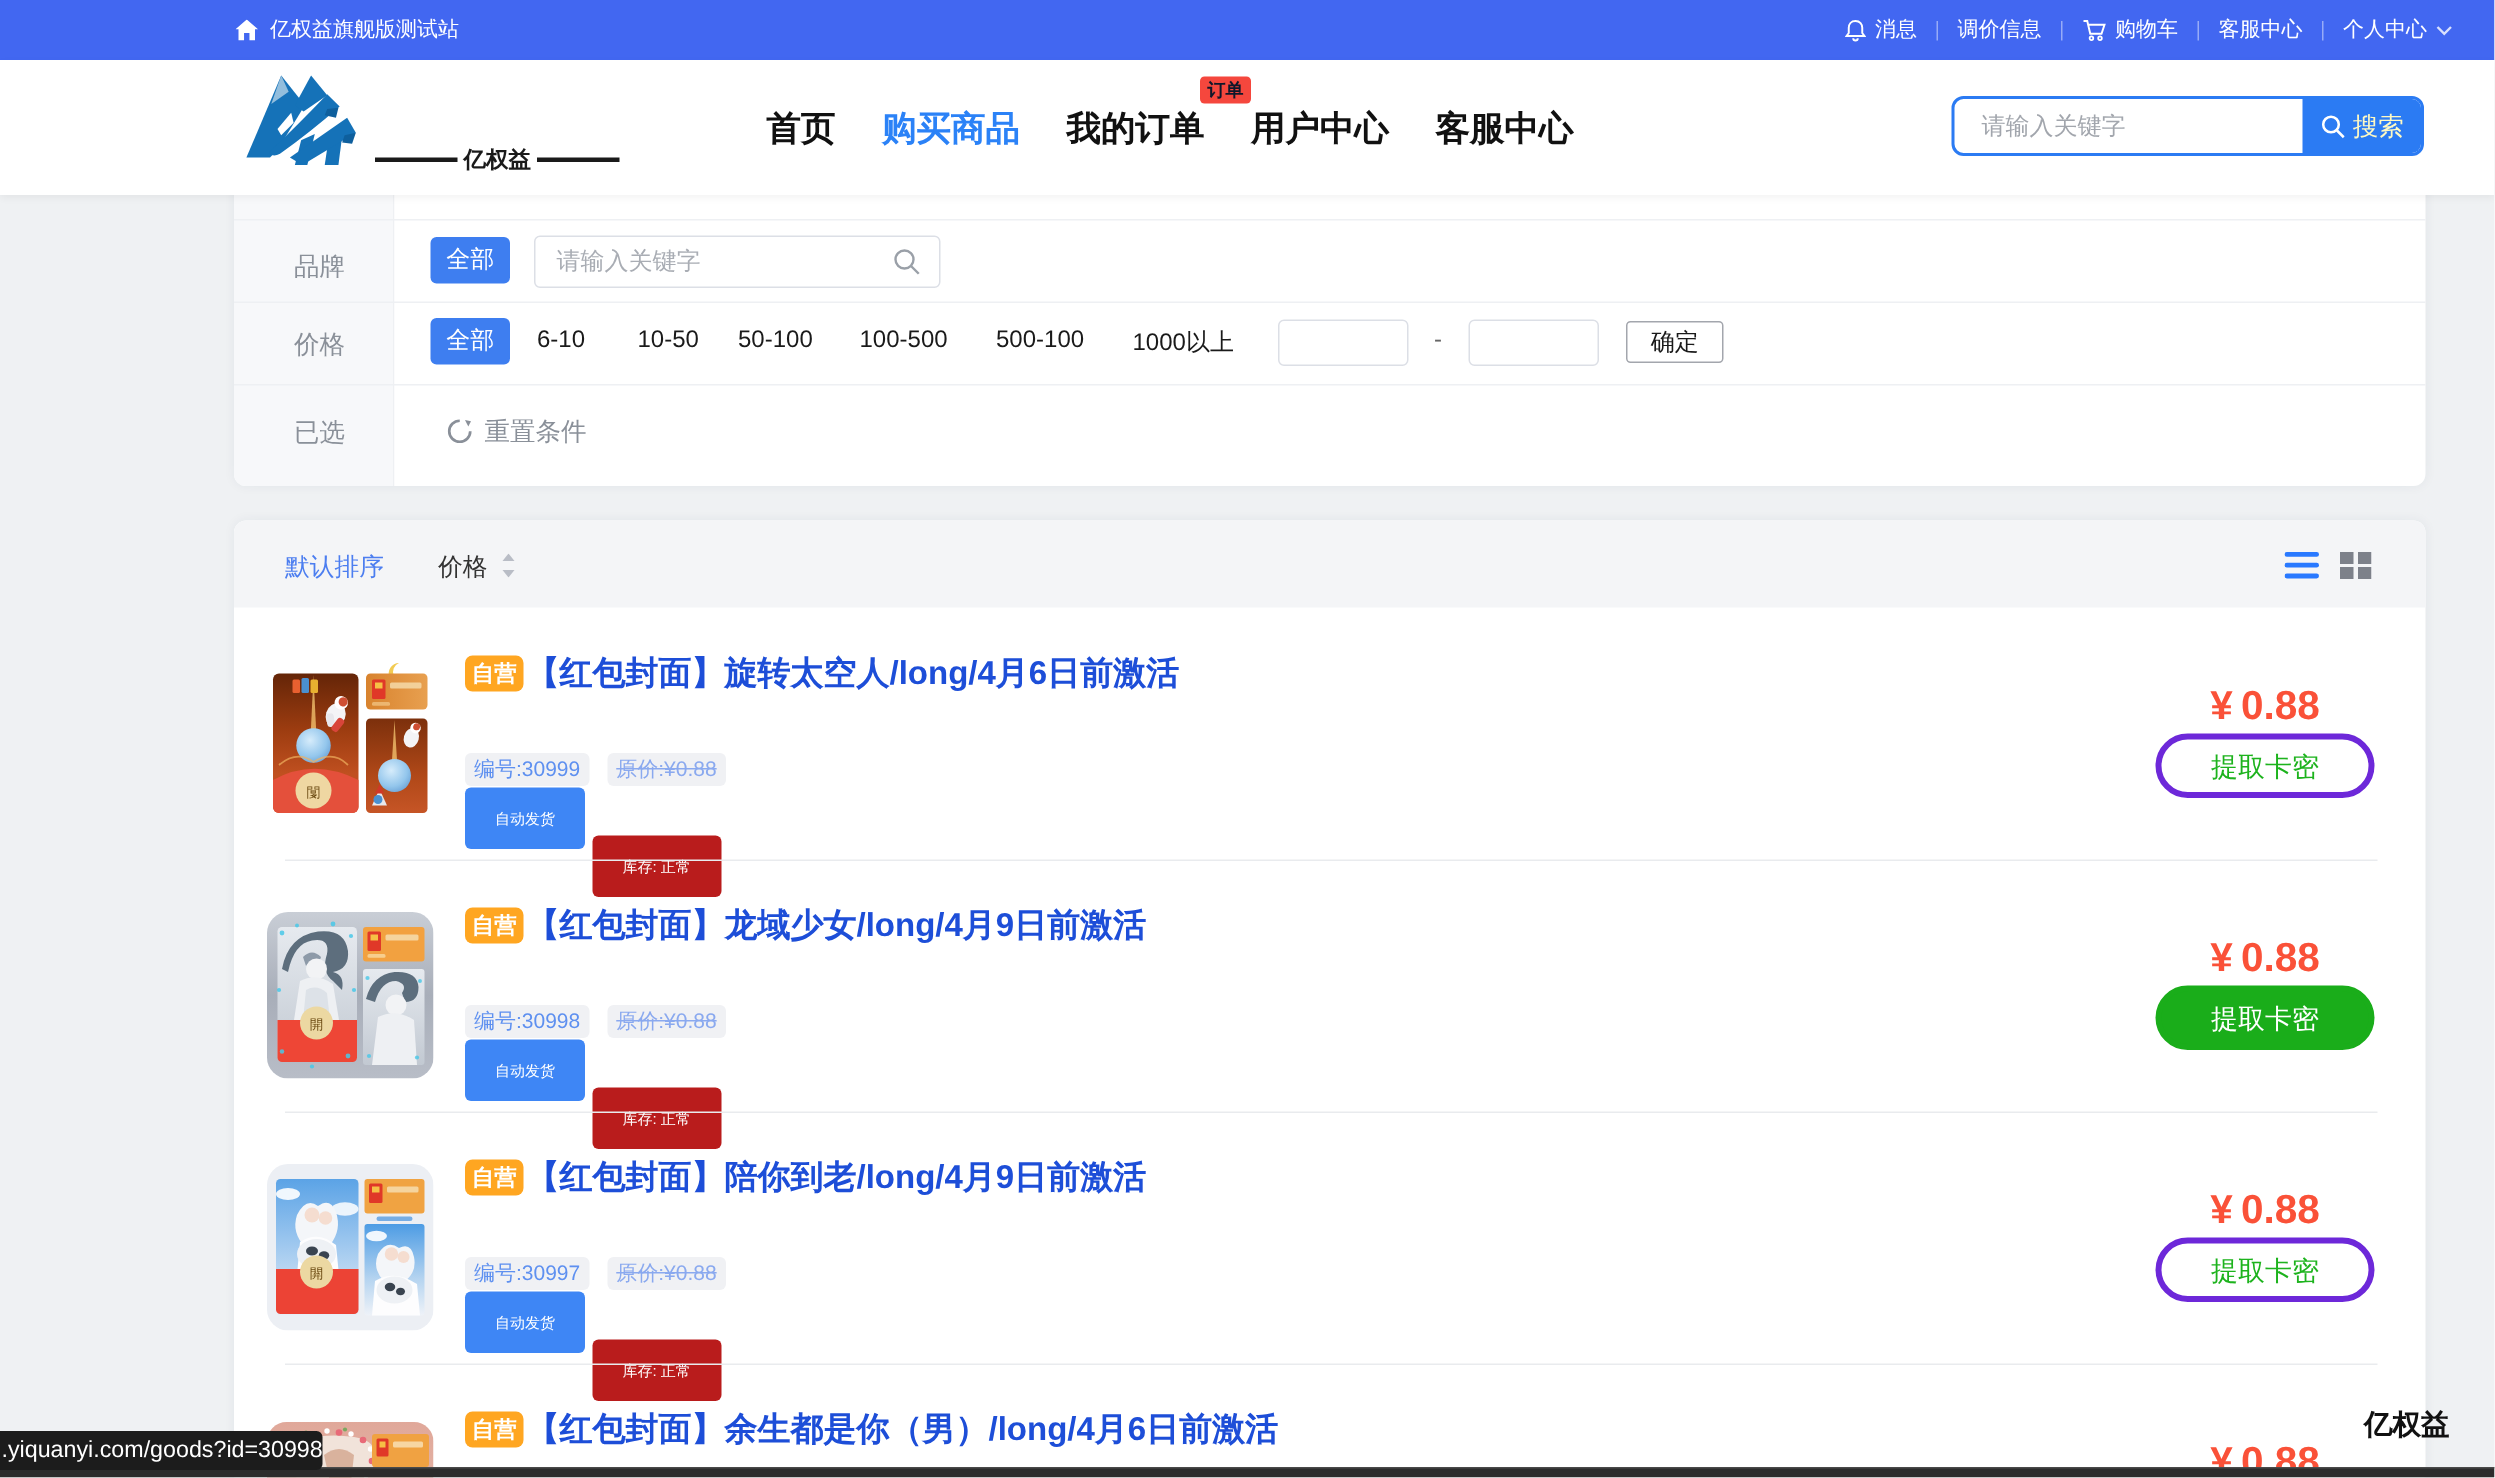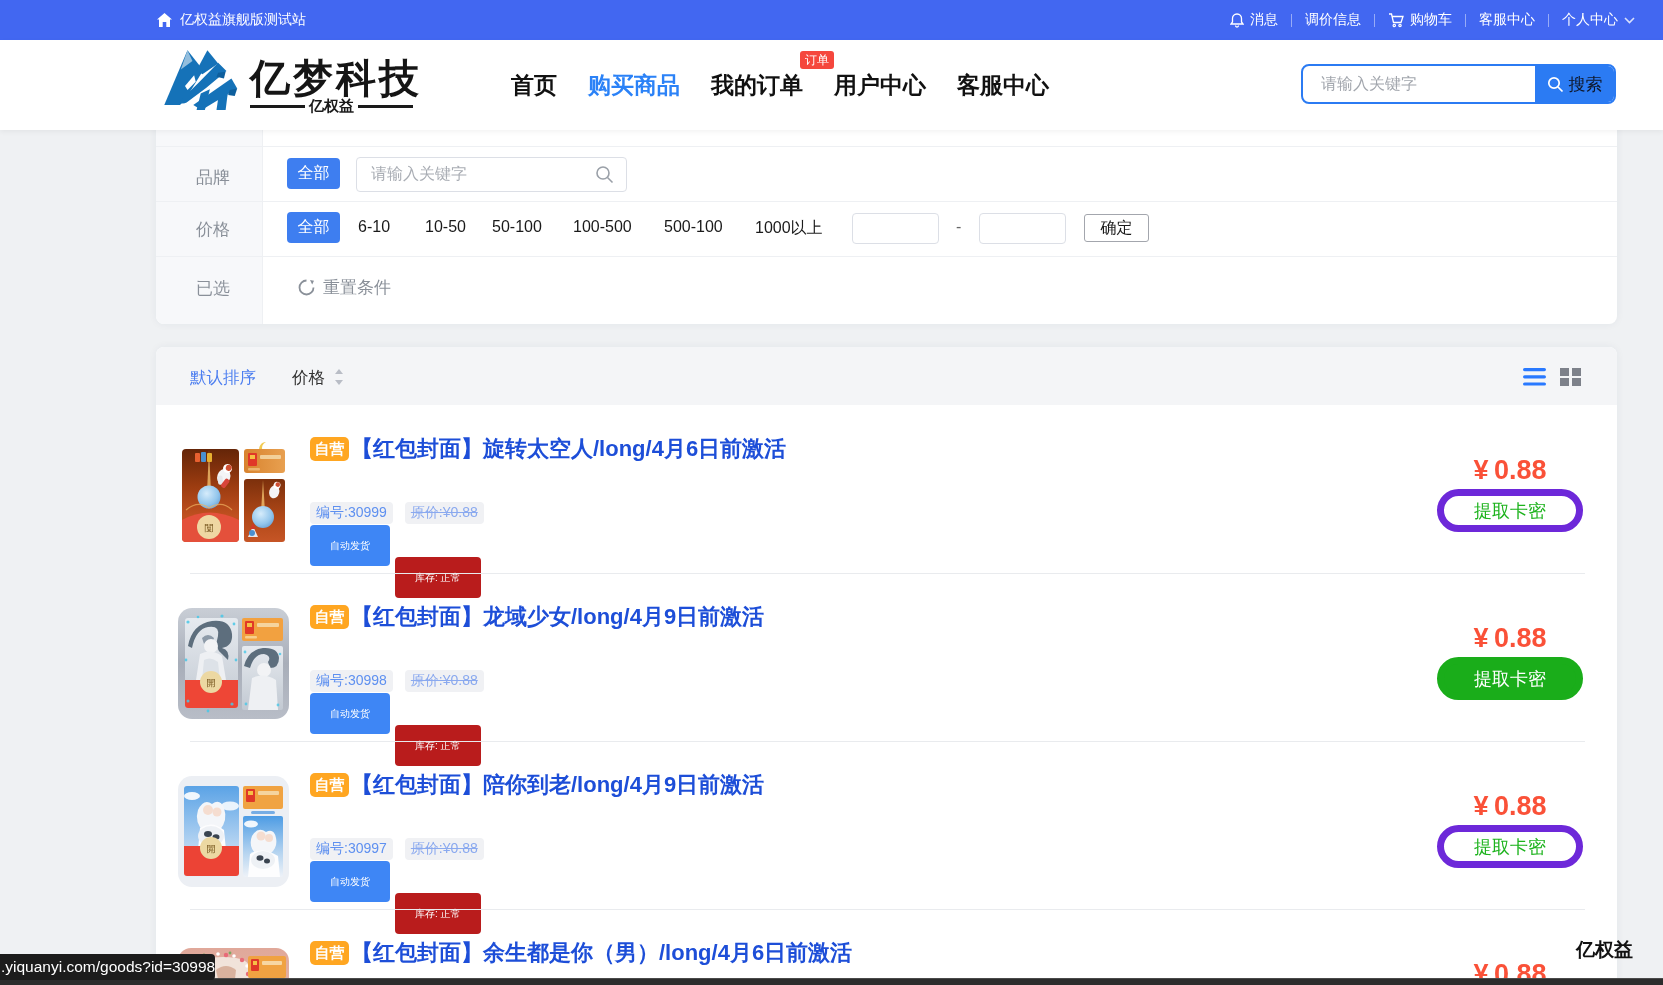--- a/index.html
+++ b/index.html
@@ -16,24 +16,24 @@
   
   #header { position:absolute; left:0; top:40px; width:1663px; height:90px; background:#fff; box-shadow:0 2px 5px rgba(0,0,0,.05); z-index:5; }
   #logo-icon { position:absolute; left:160px; top:7px; }
   #logo-text { position:absolute; left:250px; top:11px; width:166px; font-family:"Liberation Serif", serif; font-weight:bold; font-size:40px; color:#151515; letter-spacing:3px; white-space:nowrap; }
   #logo-sub { position:absolute; left:250px; top:57px; width:163px; display:flex; align-items:center; color:#1a1a1a; }
   #logo-sub .ln { flex:1; height:3px; background:#1a1a1a; }
   #logo-sub .tx { font-size:15px; font-weight:bold; padding:0 4px; white-space:nowrap; }
   #nav { position:absolute; left:511px; top:0; height:90px; display:flex; align-items:center; gap:31px; font-size:23px; font-weight:bold; color:#111; }
   #nav .active { color:#2b82f7; }
   #nav .rel { position:relative; }
-  #nav .badge { position:absolute; right:-31px; top:-19px; background:#f5473d; color:#ffffff; font-size:12px; font-weight:normal; padding:2px 5px; border-radius:3px; line-height:14px; }
+  #nav .badge { position:absolute; right:-31px; top:-19px; background:#f5473d; color:#0f172a; font-size:12px; font-weight:bold; padding:2px 5px; border-radius:3px; line-height:14px; }
   #search { position:absolute; left:1301px; top:24px; width:315px; height:40px; border:2px solid #2b7bf3; border-radius:8px; background:#fff; display:flex; overflow:hidden; }
   #search .inp { flex:1; display:flex; align-items:center; padding-left:18px; color:#a2a6ad; font-size:16px; }
-  #search .btn { width:79px; background:#2b7bf3; color:#0f172a; display:flex; align-items:center; justify-content:center; gap:5px; font-size:17px; }
+  #search .btn { width:79px; background:#2b7bf3; color:#fef9c3; display:flex; align-items:center; justify-content:center; gap:5px; font-size:17px; }
 
   
   #filter { position:absolute; left:156px; top:110px; width:1461px; height:214px; background:#fff; border-radius:0 0 8px 8px; box-shadow:0 0 8px rgba(31,56,88,.06); }
   #filter .leftcol { position:absolute; left:0; top:0; width:107px; height:214px; background:#f7f8fa; border-right:1px solid #eef0f3; border-radius:0 0 0 8px; }
   #filter .hline { position:absolute; left:0; width:1461px; height:1px; background:#eef0f3; }
   .flabel { position:absolute; left:40px; color:#8a9099; font-size:17px; }
   .btn-all { position:absolute; left:131px; width:53px; height:31px; background:#3e7ef0; color:#fff; font-size:16px; border-radius:4px; display:flex; align-items:center; justify-content:center; }
   #brand-inp { position:absolute; left:200px; top:47px; width:271px; height:35px; border:1px solid #dcdfe6; border-radius:4px; display:flex; align-items:center; justify-content:space-between; padding:0 12px 0 14px; color:#a9adb4; font-size:16px; }
   .popt { position:absolute; top:108px; font-size:16px; color:#1a1a1a; }
   .pinp { position:absolute; top:103px; width:87px; height:31px; border:1px solid #dcdfe6; border-radius:4px; background:#fff; }
@@ -53,21 +53,21 @@
   .title { margin-left:2px; font-size:22px; font-weight:bold; color:#1d4ed8; }
   .irow2 { position:absolute; left:154px; top:96px; display:flex; gap:12px; }
   .gtag { height:18px; padding:11px 6px; background:#f0f1f4; border-radius:4px; font-size:14px; display:flex; align-items:center; }
   .gtag.num { color:#5e90f0; }
   .gtag.old { color:#8aa9ef; text-decoration:line-through; }
   .irow3 { position:absolute; left:154px; top:119px; display:flex; gap:5px; }
   .ctag { height:41px; padding:0 20px; color:#fff; font-size:10px; border-radius:4px; display:flex; align-items:center; }
   .ctag.blue { background:#3e86f5; }
   .ctag.green { background:#b91c1c;margin-top:32px; }
   .price { position:absolute; left:1281px; width:146px; text-align:center; top:49px; font-size:27px; font-weight:bold; color:#fa5138; }
-  .cardbtn { position:absolute; left:1281px; top:83px; width:146px; height:43px; border:7px solid #6d28d9; border-radius:22px; color:#1db31d; font-size:18px; display:flex; align-items:center; justify-content:center; }
+  .cardbtn { position:absolute; left:1281px; top:83px; width:146px; height:43px; border:4px solid #6d28d9; border-radius:22px; color:#1db31d; font-size:18px; display:flex; align-items:center; justify-content:center; }
   .cardbtn.solid { background:#1aad1a; border-color:#1aad1a; color:#fff; }
 
   
   #watermark { position:absolute; left:1576px; top:937px; font-size:19px; font-weight:bold; color:#111; z-index:40; }
   #status { position:absolute; left:0; top:954px; width:215px; height:26px; background:#1c1c1c; color:#fff; font-size:15.5px; display:flex; align-items:center; padding-left:1px; white-space:nowrap; border-radius:0 4px 4px 0; z-index:50; }
   #bstrip { position:absolute; left:0; top:978px; width:1663px; height:7px; background:#2c2c2c; border-top:1px solid #4a4a4a; z-index:45; }
 </style>
 </head>
 <body>
 
@@ -106,21 +106,20 @@
     <path d="M33 4 L25 27 L39 17 Z" fill="#93bedd"></path>
     <path d="M30 47 L41 34 L43 42 L33 52 Z" fill="#fff"></path>
     <path d="M57 4 L44 28 L51 33 L70 20 Z" fill="#1572b8"></path>
     <path d="M49 56 L60 51 L54 76 L44 76 Z" fill="#1572b8"></path>
     <path d="M72 49 L83 45 L79 76 L68 76 Z" fill="#1572b8"></path>
     <path d="M23 66 Q46 44 70 19 L80 29 Q56 50 32 67 Q26 70 23 66 Z" fill="#1572b8"></path>
     <path d="M70 31 L79 30 L77 38 L68 36 Z" fill="#0e5f9d"></path>
     <path d="M40 70 L86 38 L93 50 L50 76 Z" fill="#1572b8"></path>
     <path d="M84 52 L93 50 L90 59 L82 58 Z" fill="#0e5f9d"></path>
   </svg>
-  <div id="logo-text">亿梦科技</div>
   <div id="logo-sub">
       <span class="ln"></span>
       <span class="tx">亿权益</span>
       <span class="ln"></span>
     </div>
   <div id="nav">
     <span>首页</span>
     <span class="active">购买商品</span>
     <span class="rel">我的订单<span class="badge">订单</span></span>
     <span>用户中心</span>

